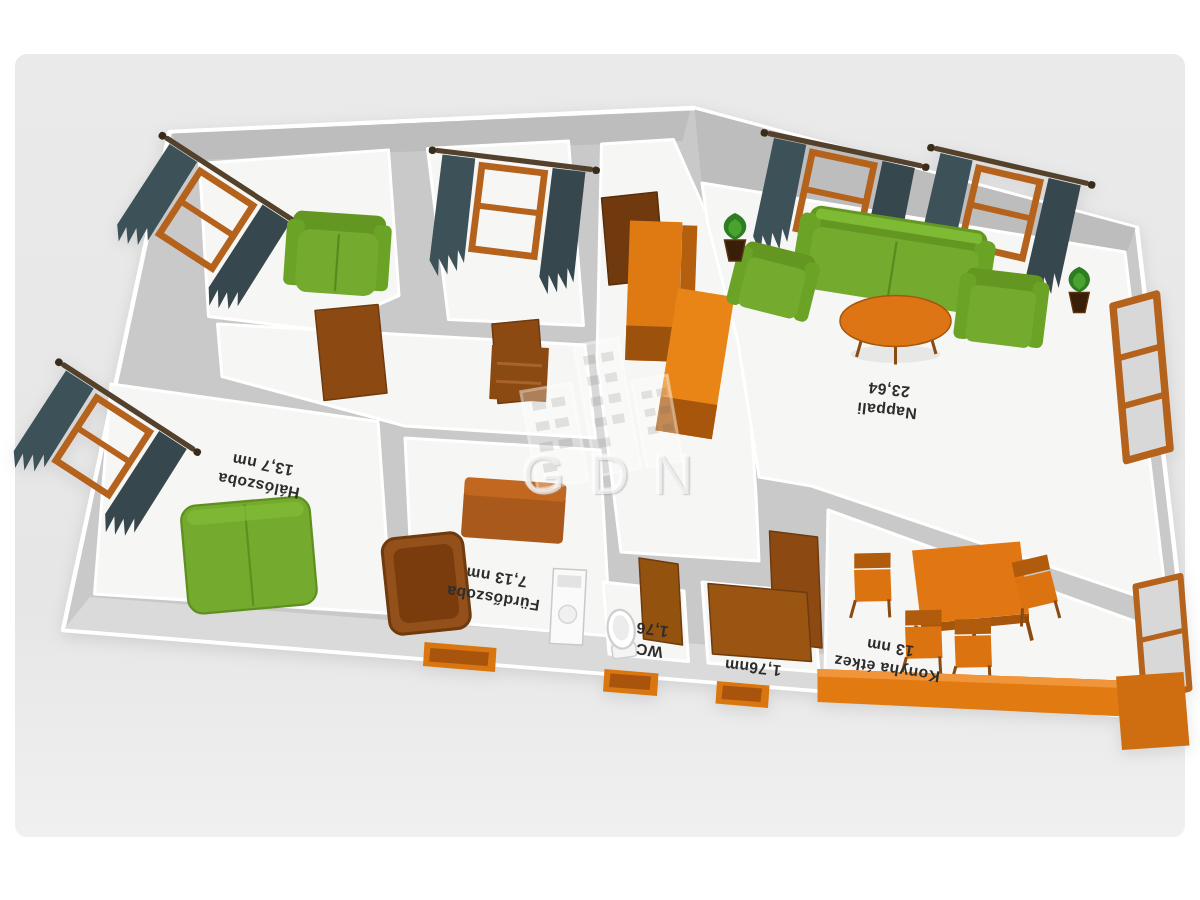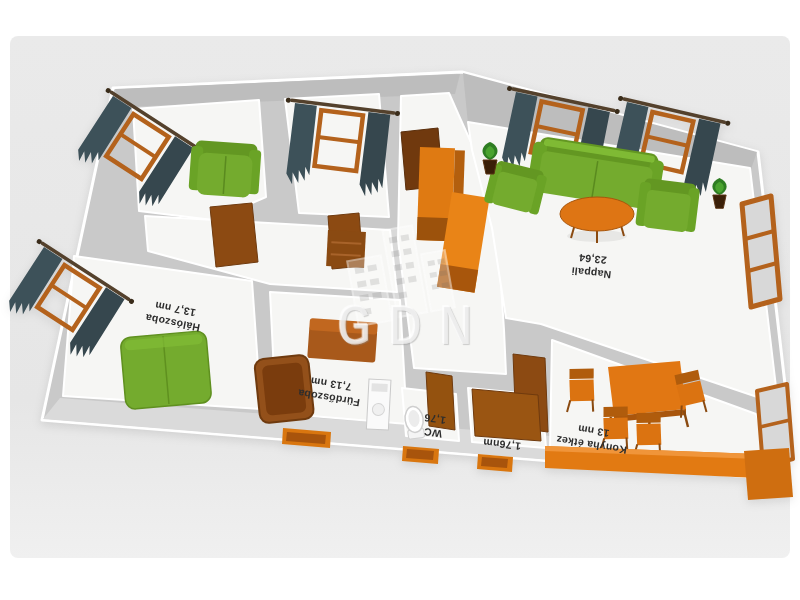--- a/index.html
+++ b/index.html
@@ -4,21 +4,21 @@
 <style>
   html,body{margin:0;padding:0;background:#ffffff;}
   .stage{position:relative;width:800px;height:600px;overflow:hidden;background:#ffffff;
          font-family:"Liberation Sans",sans-serif;}
   .backdrop{position:absolute;left:10px;top:36px;width:780px;height:522px;border-radius:8px;
             background:linear-gradient(180deg,#eaeaea 0%,#e6e6e6 70%,#f0f0f0 100%);}
   .plan-svg{position:absolute;left:0;top:0;filter:drop-shadow(0 3px 5px rgba(0,0,0,0.10));}
   .lbl{position:absolute;font-size:10.5px;font-weight:600;color:#2d2d2d;text-align:center;
        line-height:1.3;letter-spacing:.3px;}
   .wm-text{position:absolute;left:318px;top:296px;width:190px;text-align:center;
-           font-family:Liberation Mono, monospace;font-size:58px;font-weight:400;
+           font-family:Liberation Sans, sans-serif;font-size:37px;font-weight:400;
            color:rgba(255,255,255,0.62);letter-spacing:16px;
            text-shadow:1px 1px 1px rgba(140,140,140,0.40), -1px -1px 1px rgba(255,255,255,0.7);}
 </style>
 </head>
 <body>
 
 <div class="stage">
   <div class="backdrop"></div>
 
   <svg class="plan-svg" width="800" height="600" viewBox="0 0 800 600">

